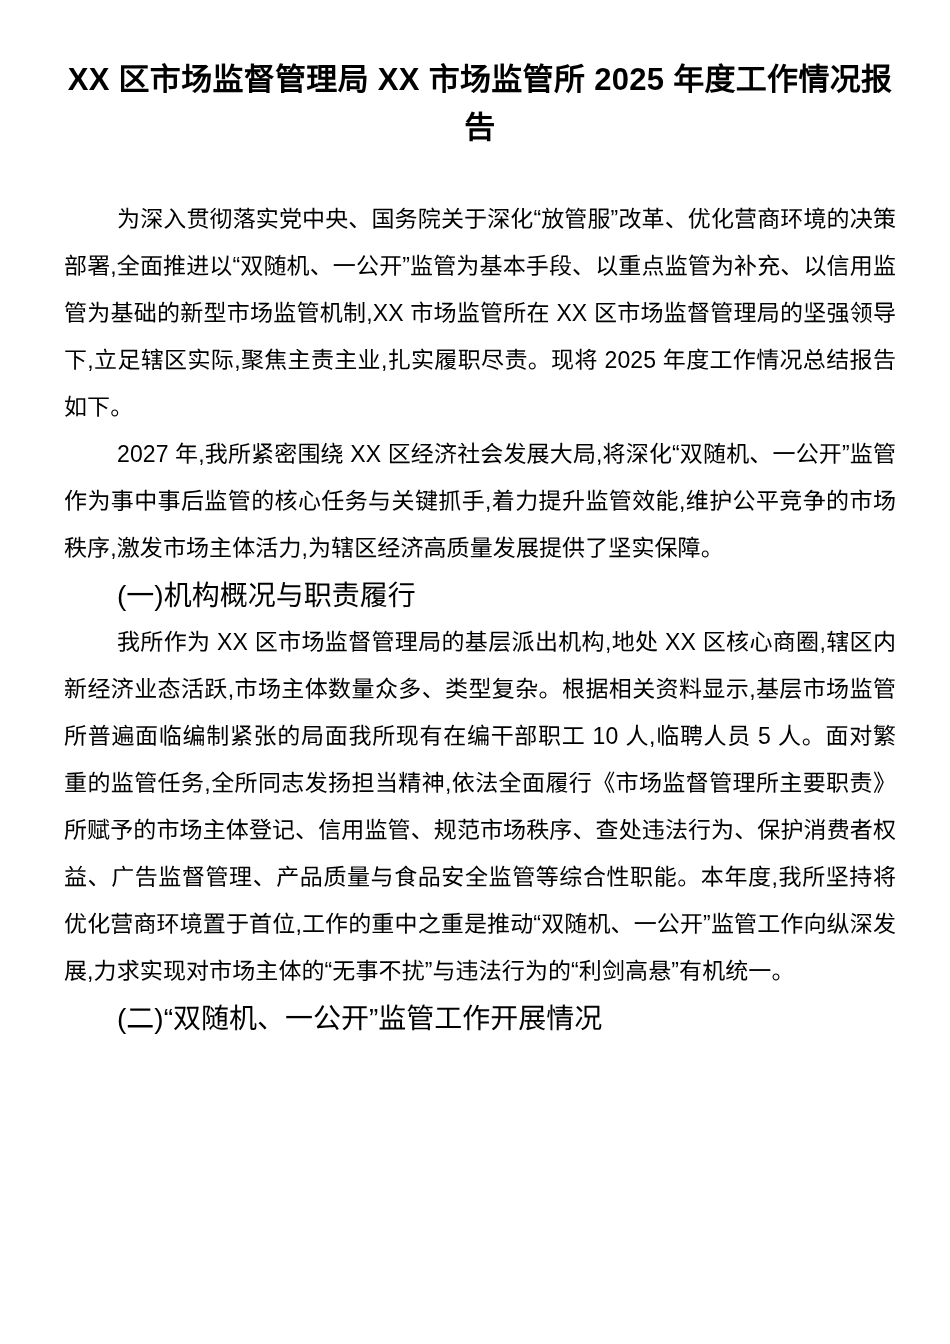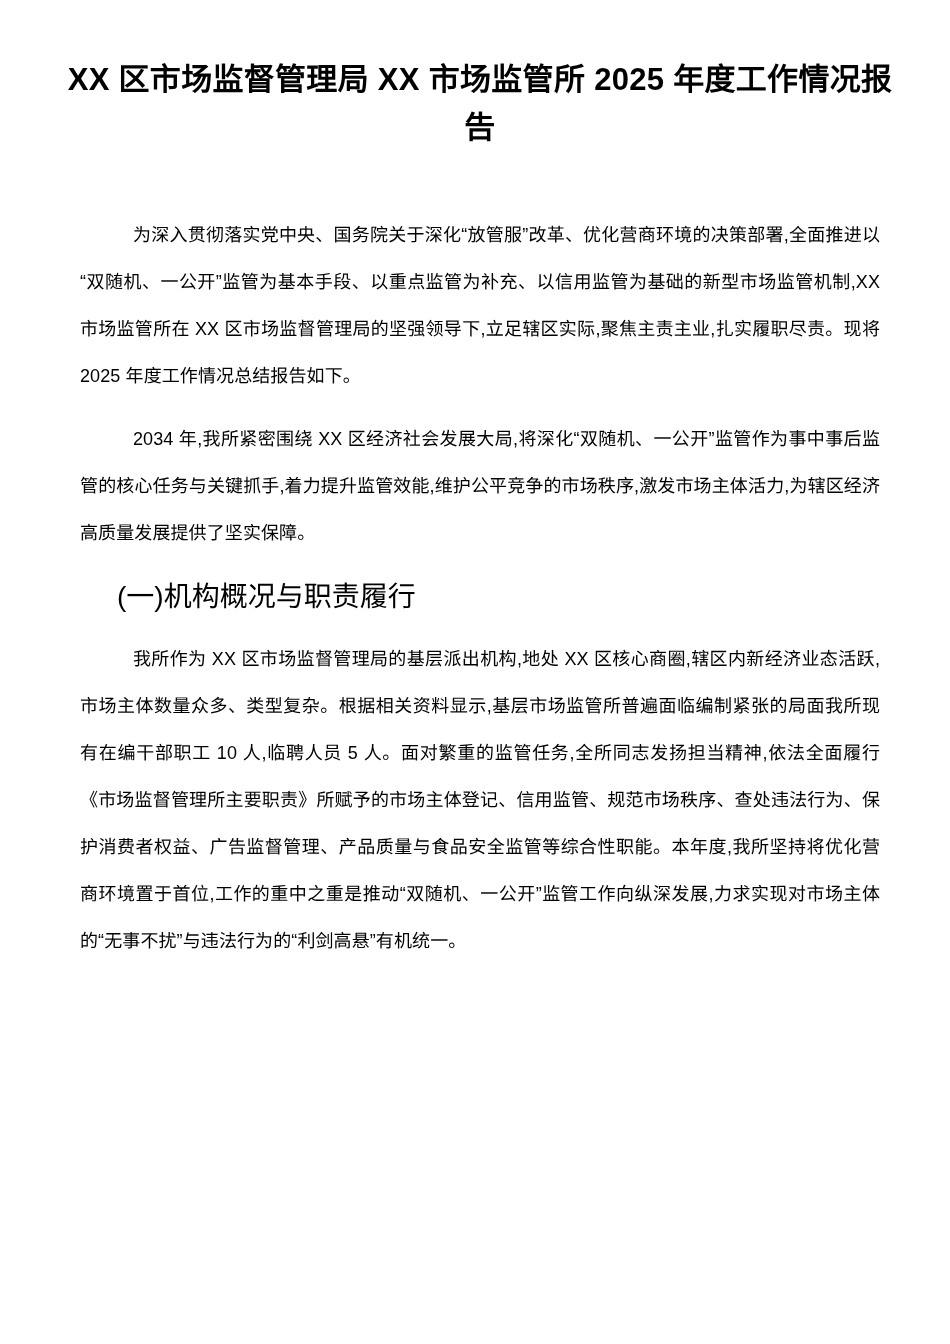--- a/index.html
+++ b/index.html
@@ -40,23 +40,23 @@
     letter-spacing: 0.3px;
     word-break: break-all;
   }
 
   
   .doc-content {
     padding-top: 44px;
   }
 
   p.para {
-    font-size: 18px;
+    font-size: 23px;
     line-height: 47px;
-    margin: 16px;
+    margin: 0;
     text-align: justify;
     text-justify: inter-ideograph;
     text-indent: 53px;
     word-break: break-all;
     letter-spacing: 0.1px;
   }
 
   p.heading-1 {
     font-size: 26.5px;
     line-height: 47px;
@@ -81,22 +81,23 @@
 <div class="page">
   <div class="page-body">
 
     <h1 class="doc-title">XX 区市场监督管理局 XX 市场监管所 2025 年度工作情况报告</h1>
 
     <div class="doc-content">
 
       <p class="para">为深入贯彻落实党中央、国务院关于深化“放管服”改革、优化营商环境的决策部署,全面推进以“双随机、一公开”监管为基本手段、以重点监管为补充、以信用监管为基础的新型市场监管机制,XX 市场监管所在 XX 区市场监督管理局的坚强领导下,立足辖区实际,聚焦主责主业,扎实履职尽责。现将 2025 年度工作情况总结报告如下。</p>
 
 
-      <p class="para">2034 年,我所紧密围绕 XX 区经济社会发展大局,将深化“双随机、一公开”监管作为事中事后监管的核心任务与关键抓手,着力提升监管效能,维护公平竞争的市场秩序,激发市场主体活力,为辖区经济高质量发展提供了坚实保障。</p>
+      <p class="para">2027 年,我所紧密围绕 XX 区经济社会发展大局,将深化“双随机、一公开”监管作为事中事后监管的核心任务与关键抓手,着力提升监管效能,维护公平竞争的市场秩序,激发市场主体活力,为辖区经济高质量发展提供了坚实保障。</p>
 
       <p class="heading-2">(一)机构概况与职责履行</p>
 
       <p class="para">我所作为 XX 区市场监督管理局的基层派出机构,地处 XX 区核心商圈,辖区内新经济业态活跃,市场主体数量众多、类型复杂。根据相关资料显示,基层市场监管所普遍面临编制紧张的局面我所现有在编干部职工 10 人,临聘人员 5 人。面对繁重的监管任务,全所同志发扬担当精神,依法全面履行《市场监督管理所主要职责》所赋予的市场主体登记、信用监管、规范市场秩序、查处违法行为、保护消费者权益、广告监督管理、产品质量与食品安全监管等综合性职能。本年度,我所坚持将优化营商环境置于首位,工作的重中之重是推动“双随机、一公开”监管工作向纵深发展,力求实现对市场主体的“无事不扰”与违法行为的“利剑高悬”有机统一。</p>
 
+      <p class="heading-2">(二)“双随机、一公开”监管工作开展情况</p>
 
     </div>
   </div>
 </div>
 
 </body></html>

